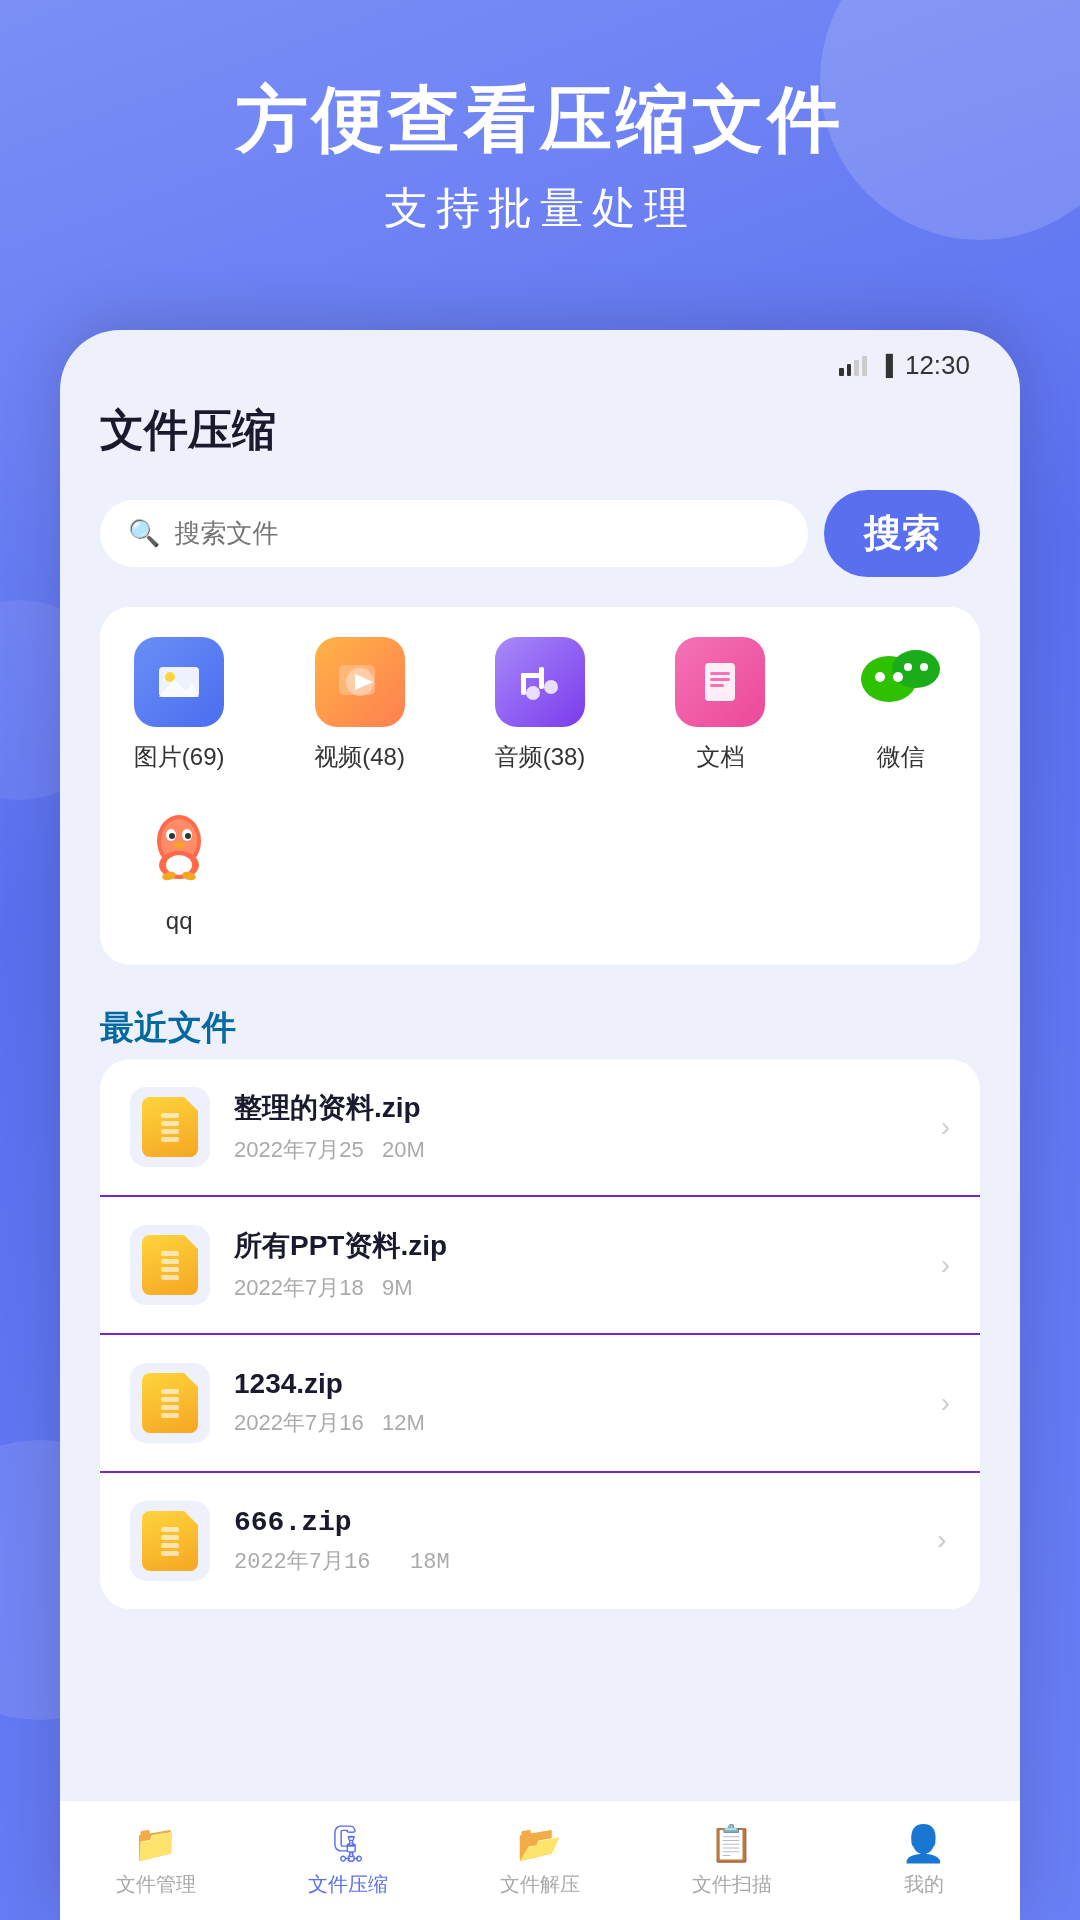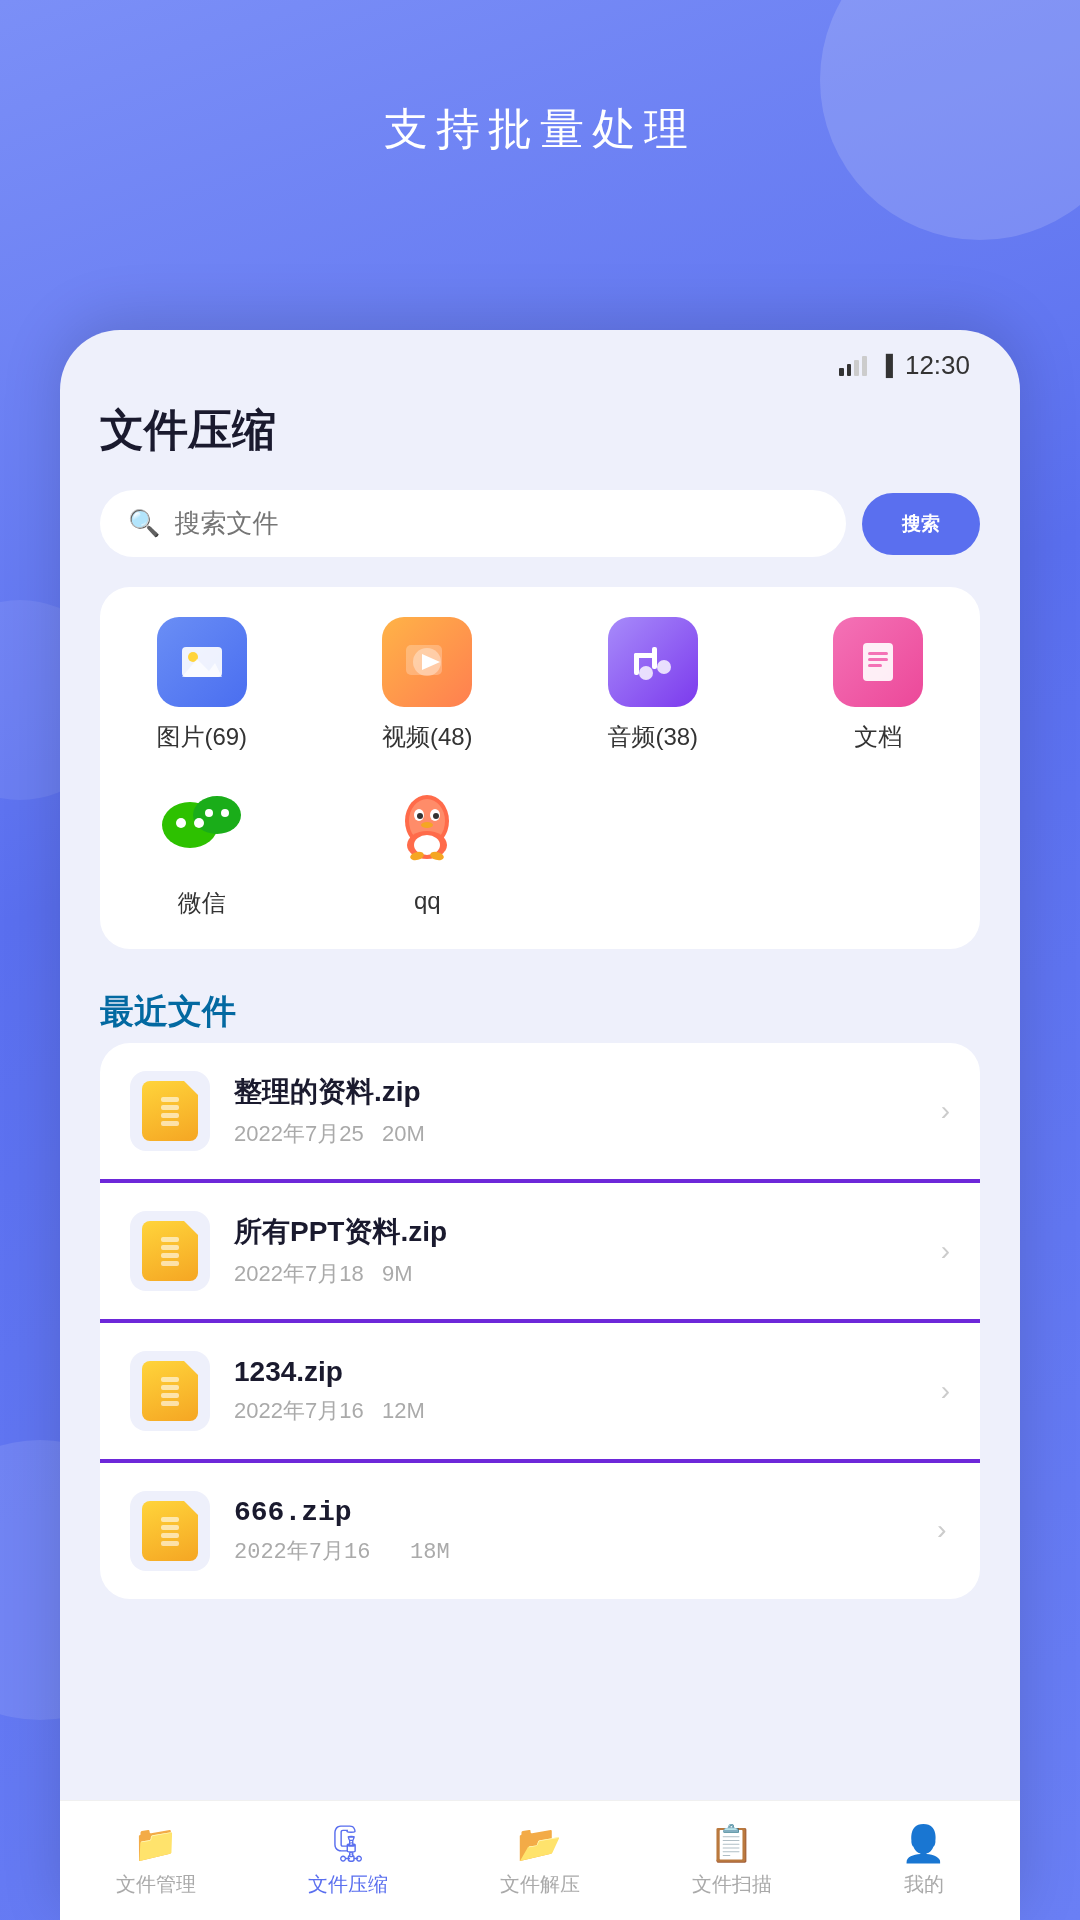--- a/index.html
+++ b/index.html
@@ -151,33 +151,33 @@
       font-size: 26px;
       color: #aaa;
       width: 100%;
     }
     .search-btn {
       background: #5a6fef;
       color: white;
       border: none;
       border-radius: 50px;
       padding: 18px 40px;
-      font-size: 19px;
+      font-size: 38px;
       font-weight: 600;
       cursor: pointer;
       white-space: nowrap;
     }
 
     
     .category-grid {
       background: white;
       border-radius: 30px;
       padding: 30px 4px;
       display: grid;
-      grid-template-columns: repeat(4, 1fr);
+      grid-template-columns: repeat(5, 1fr);
       gap: 30px;
       margin-bottom: 40px;
     }
     .category-item {
       display: flex;
       flex-direction: column;
       align-items: center;
       gap: 14px;
       cursor: pointer;
     }
@@ -213,21 +213,21 @@
     .file-list {
       background: white;
       border-radius: 30px;
       overflow: hidden;
     }
     .file-item {
       display: flex;
       align-items: center;
       padding: 28px 30px;
       gap: 24px;
-      border-bottom: 4px solid #6d28d9;
+      border-bottom: 2px solid #6d28d9;
       cursor: pointer;
     }
     .file-item:last-child { border-bottom: none; font-family: Liberation Mono, monospace; }
     .file-icon-wrap {
       width: 80px;
       height: 80px;
       background: #eef0fb;
       border-radius: 16px;
       display: flex;
       align-items: center;
@@ -318,20 +318,21 @@
     }
   </style>
 </head>
 <body>
 
 <div class="bg-circle-top-right"></div>
 <div class="bg-circle-mid-left"></div>
 <div class="bg-circle-bottom-left"></div>
 
 <div class="header-area">
+  <div class="header-title">方便查看压缩文件</div>
   <div class="header-subtitle">支持批量处理</div>
 </div>
 
 <div class="phone-mockup">
 
   <div class="status-bar">
     <div class="status-signal">
       <span></span>
         <span></span>
         <span></span>

